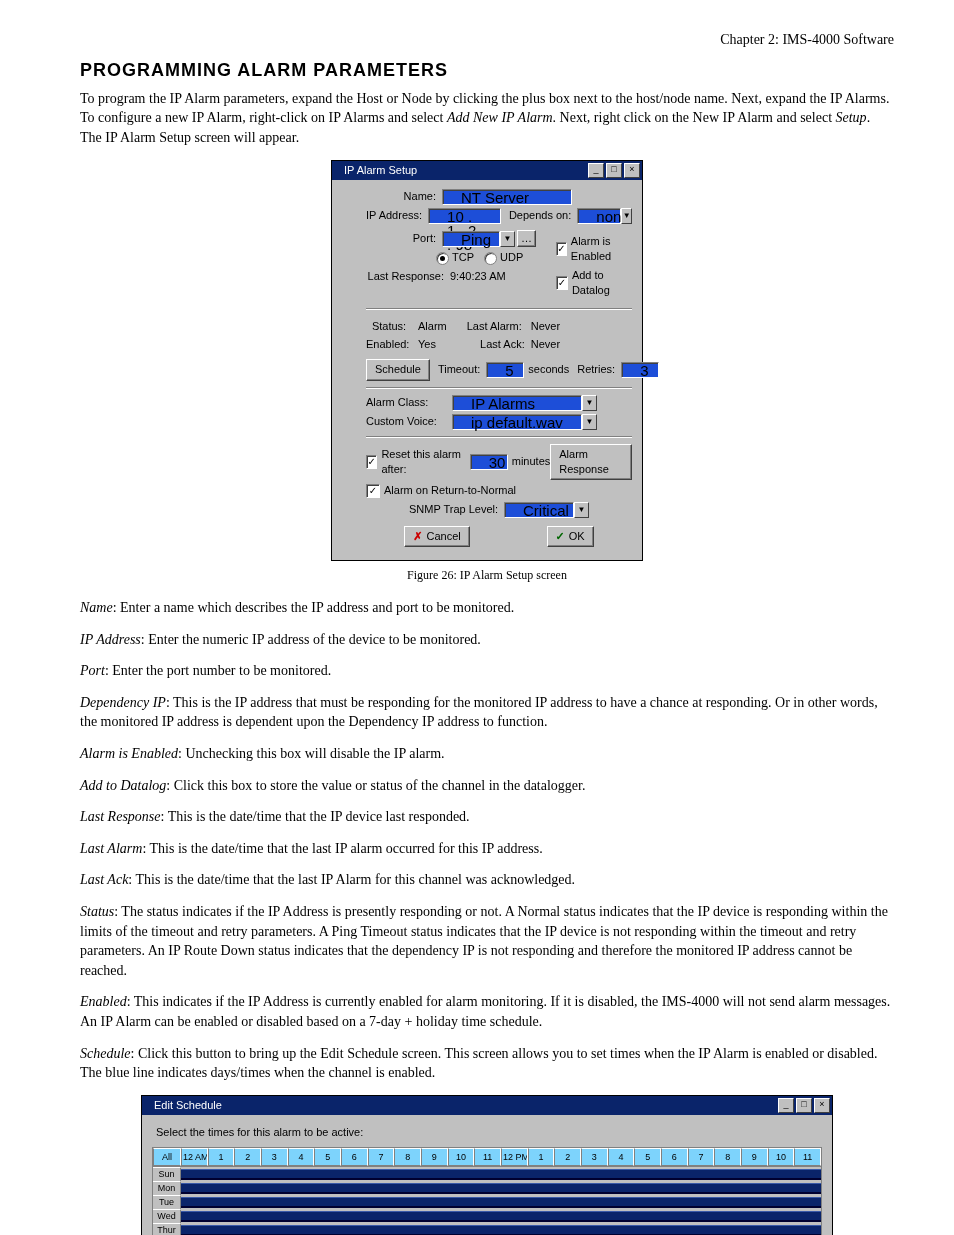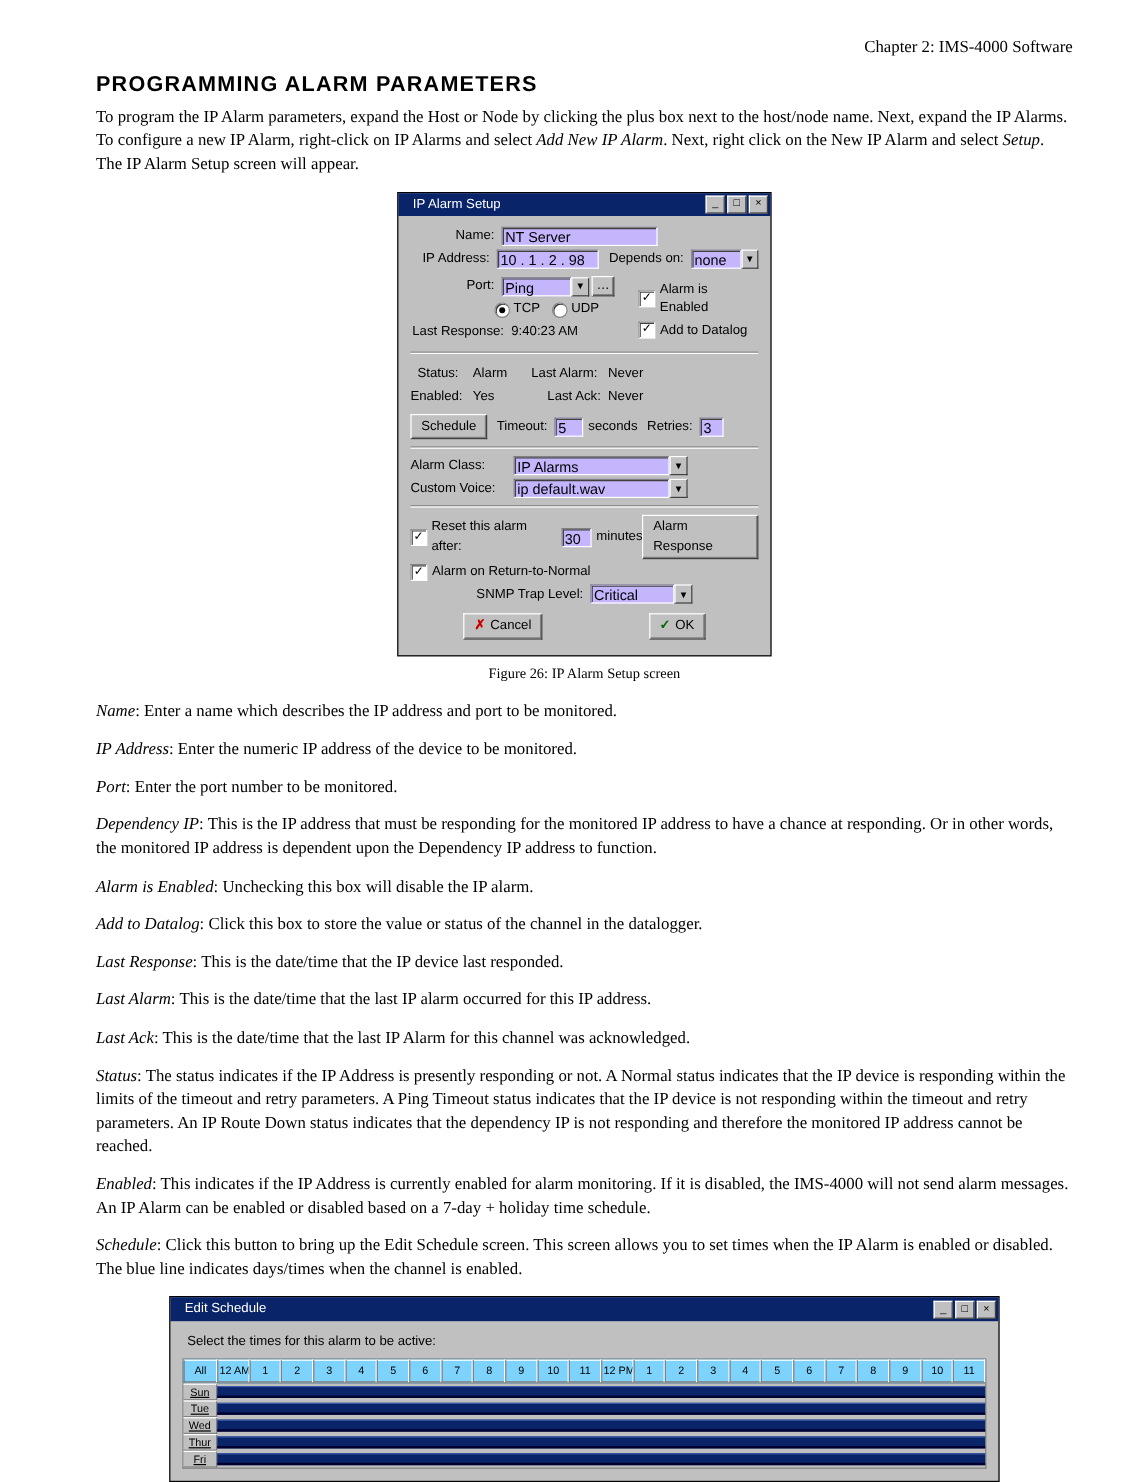--- a/index.html
+++ b/index.html
@@ -56,35 +56,35 @@
     background: #c0c0c0;
     border: 1px solid #fff;
     border-right-color: #404040;
     border-bottom-color: #404040;
     font-family: Arial;
     font-size: 9px;
     line-height: 11px;
     text-align: center;
     color: #000;
   }
-  .dlg-body { padding: 6px 10px 10px 10px; }
+  .dlg-body { padding: 6px 10px 10px 10px; margin-left: 24px; }
   .row { display: flex; align-items: center; margin: 3px 0; }
   .lbl { text-align: right; padding-right: 6px; white-space: nowrap; }
   .w60 { width: 70px; }
   .w80 { width: 80px; }
   .sunken {
-    background: #c4b5fd;
+    background: #1d4ed8;
     border: 1px solid #808080;
     border-right-color: #fff;
     border-bottom-color: #fff;
     box-shadow: inset 1px 1px 0 #404040;
-    padding: 1px 2px;
+    padding: 1px 18px;
     height: 16px;
     line-height: 14px;
-    font-size: 12px;
+    font-size: 15px;
     box-sizing: border-box;
   }
   .btn3d {
     background: #c0c0c0;
     border: 1px solid #fff;
     border-right-color: #404040;
     border-bottom-color: #404040;
     box-shadow: inset -1px -1px 0 #808080;
     padding: 2px 8px;
     font-size: 11px;
@@ -145,21 +145,21 @@
     border-top: 1px solid #fff;
     padding: 2px 1px;
     text-align: center;
     white-space: nowrap;
     overflow: hidden;
   }
   .grid-rows {
     border: 1px solid #808080;
     border-top: none;
   }
-  .grid-row { display: grid; grid-template-columns: 28px 1fr; height: 14px; text-decoration: underline; }
+  .grid-row { display: grid; grid-template-columns: 28px 1fr; height: 14px; }
   .dayhdr {
     background:#c0c0c0; font-size:9px;
     border-right:1px solid #808080;
     border-top:1px solid #fff;
     border-bottom:1px solid #808080;
     display:flex; align-items:center; justify-content:center;
   }
   .bar {
     background: #0a246a;
     border-top: 1px solid #3a5aa8;
@@ -355,20 +355,24 @@
           <div>9</div>
           <div>10</div>
           <div>11</div>
         </div>
       <div class="grid-rows" id="sched-rows">
           <div class="grid-row">
             <div class="dayhdr">Sun</div>
             <div class="bar"></div>
           </div>
           <div class="grid-row">
+            <div class="dayhdr">Mon</div>
+            <div class="bar"></div>
+          </div>
+          <div class="grid-row">
             <div class="dayhdr">Tue</div>
             <div class="bar"></div>
           </div>
           <div class="grid-row">
             <div class="dayhdr">Wed</div>
             <div class="bar"></div>
           </div>
           <div class="grid-row">
             <div class="dayhdr">Thur</div>
             <div class="bar"></div>

